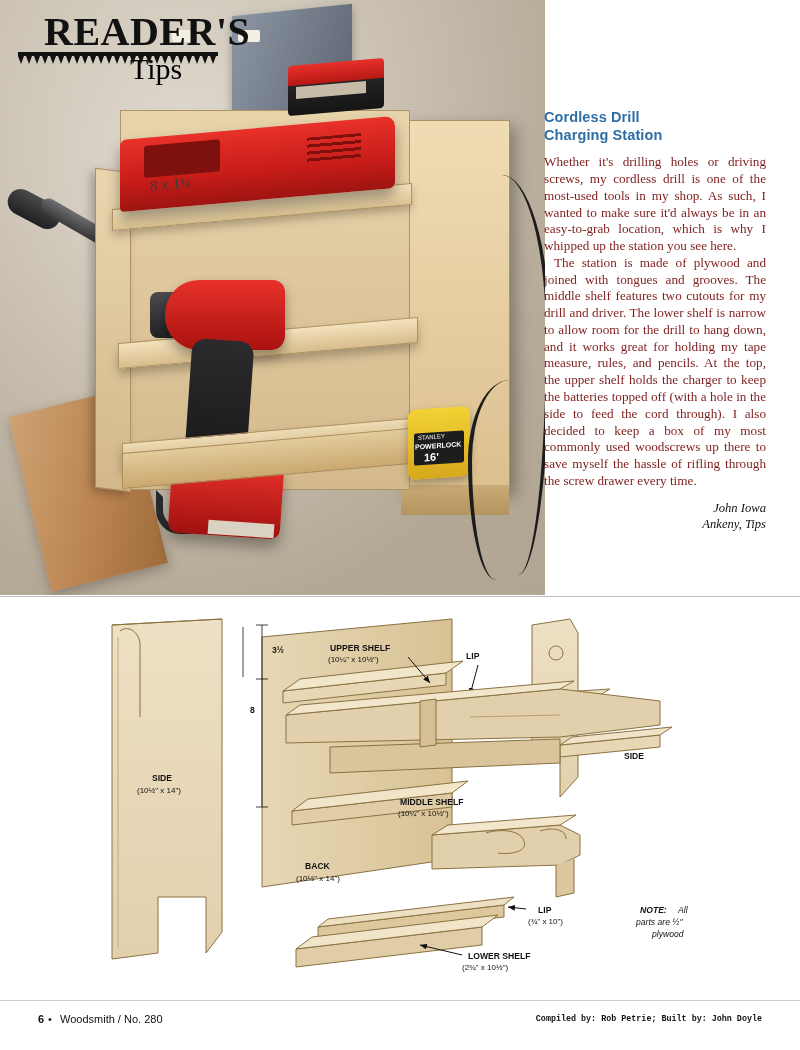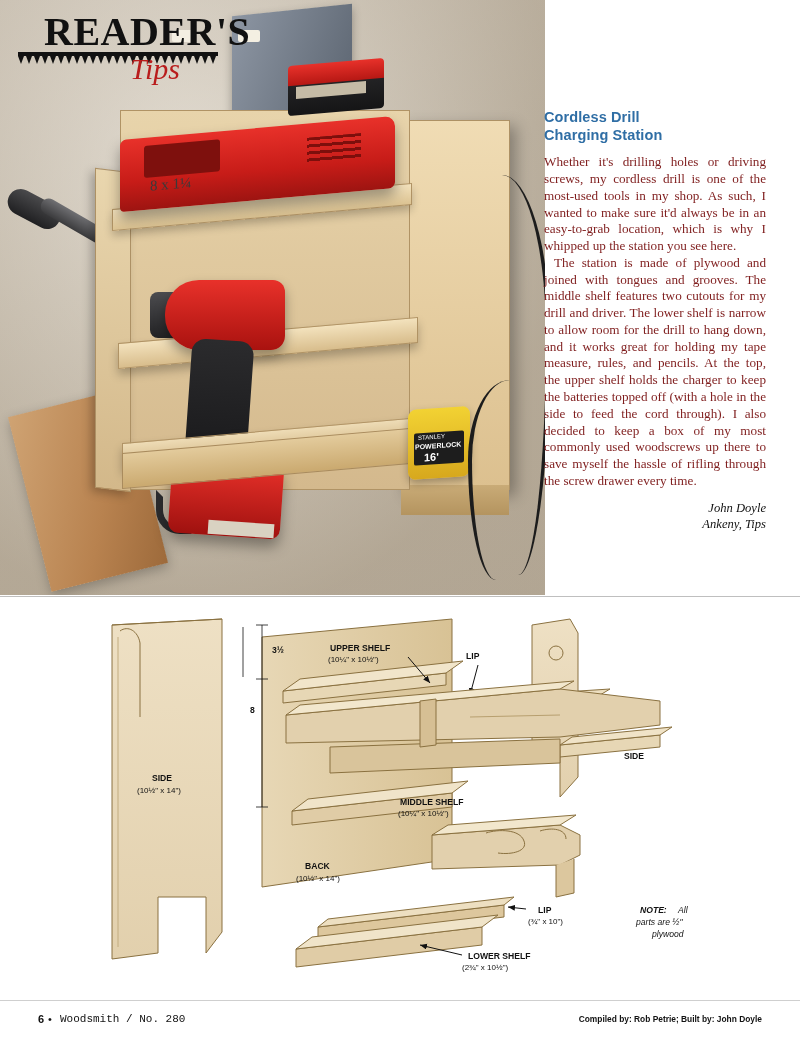--- a/index.html
+++ b/index.html
@@ -16,21 +16,21 @@
   #masthead { position:absolute; left:0; top:0; width:540px; height:100px; z-index:40; }
   #readers-title {
     position:absolute; left:44px; top:12px;
     font-family:"Liberation Serif", serif;
     font-weight:bold; font-size:40px; letter-spacing:0.5px;
     color:#111; line-height:1;
   }
   #tips-title {
     position:absolute; left:130px; top:54px;
     font-family:"Liberation Serif", serif;
-    font-style:italic; font-size:30px; color:#b91c1c;
+    font-size:30px; color:#000000;
     line-height:1;
   }
   .saw-band { position:absolute; left:18px; top:52px; width:200px; height:14px; }
 
   
   #photo {
     position:absolute; left:0; top:0; width:545px; height:595px;
     background:linear-gradient(160deg,#d8cfc0 0%, #cfc5b4 40%, #c8bdab 100%);
     overflow:hidden;
   }
@@ -266,21 +266,21 @@
     font-family:"Liberation Sans", sans-serif;
     font-size:11px; font-weight:bold; color:#111;
   }
   #footer-mag {
     position:absolute; left:54px; top:12px;
     font-family:"Liberation Sans", sans-serif;
     font-size:11px; color:#111;
   }
   #credits {
     position:absolute; right:38px; top:13px;
-    font-family:Liberation Sans, sans-serif;
+    font-family:Liberation Mono, monospace;
     font-size:8.4px; font-weight:bold; color:#111;
   }
 </style>
 </head>
 <body>
 
 <div id="photo">
   <div class="wall-shadow"></div>
 
   <div class="tool-handle"></div>
@@ -340,21 +340,21 @@
 </div>
 
 <div id="article">
   <h2>
     <span>Cordless Drill</span><br>
     <span>Charging Station</span>
   </h2>
   <p>Whether it's drilling holes or driving screws, my cordless drill is one of the most-used tools in my shop. As such, I wanted to make sure it'd always be in an easy-to-grab location, which is why I whipped up the station you see here.</p>
   <p>The station is made of plywood and joined with tongues and grooves. The middle shelf features two cutouts for my drill and driver. The lower shelf is narrow to allow room for the drill to hang down, and it works great for holding my tape measure, rules, and pencils. At the top, the upper shelf holds the charger to keep the batteries topped off (with a hole in the side to feed the cord through). I also decided to keep a box of my most commonly used woodscrews up there to save myself the hassle of rifling through the screw drawer every time.</p>
   <div class="byline">
-    <div>John Doyle</div>
+    <div>John Iowa</div>
     <div>Ankeny, Tips</div>
   </div>
 </div>
 
 <div id="illus">
 <svg width="800" height="404" viewBox="0 0 800 404">
   <defs>
     <linearGradient id="ply1" x1="0" y1="0" x2="0" y2="1">
       <stop offset="0%" stop-color="#eee0c4"></stop>
           <stop offset="100%" stop-color="#e2d0ad"></stop>
@@ -458,15 +458,15 @@
     <text class="note" x="678" y="316" style="font-weight:normal">All</text>
     <text class="note" x="636" y="328" style="font-weight:normal">parts are ½"</text>
     <text class="note" x="652" y="340" style="font-weight:normal">plywood</text>
   </g>
 </svg>
 </div>
 
 <div id="footer">
   <span id="page-num">6</span>
   <span id="footer-mag" style="left:48px;">•</span>
-  <span id="footer-mag" style="left:60px;font-family:Liberation Mono, monospace;">Woodsmith / No. 280</span>
+  <span id="footer-mag" style="left:60px;">Woodsmith / No. 280</span>
   <span id="credits">Compiled by: Rob Petrie; Built by: John Doyle</span>
 </div>
 
 </body></html>

